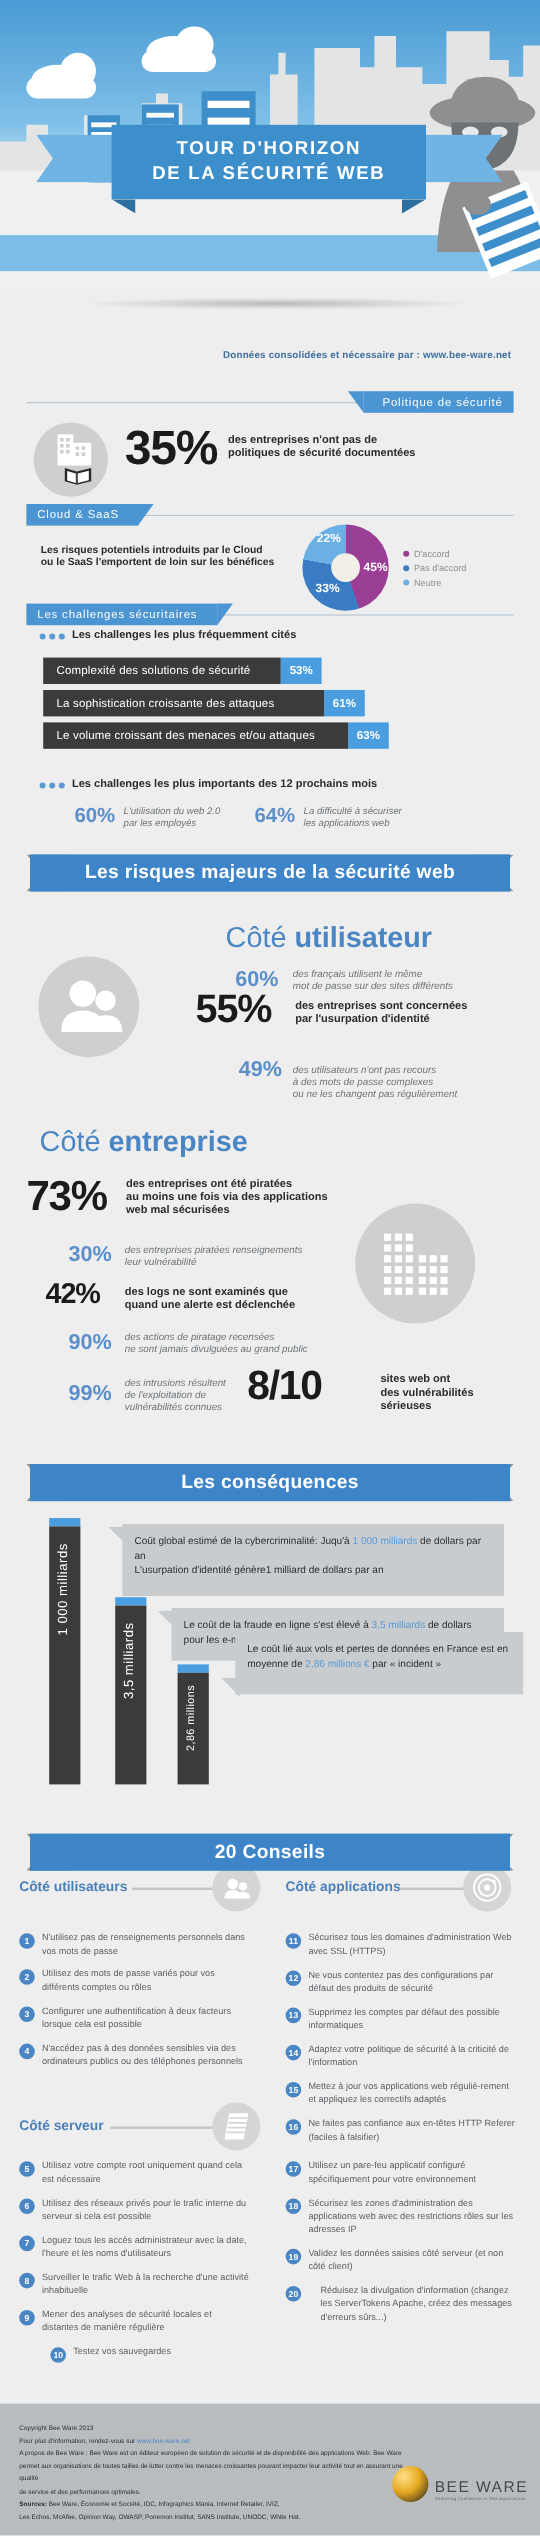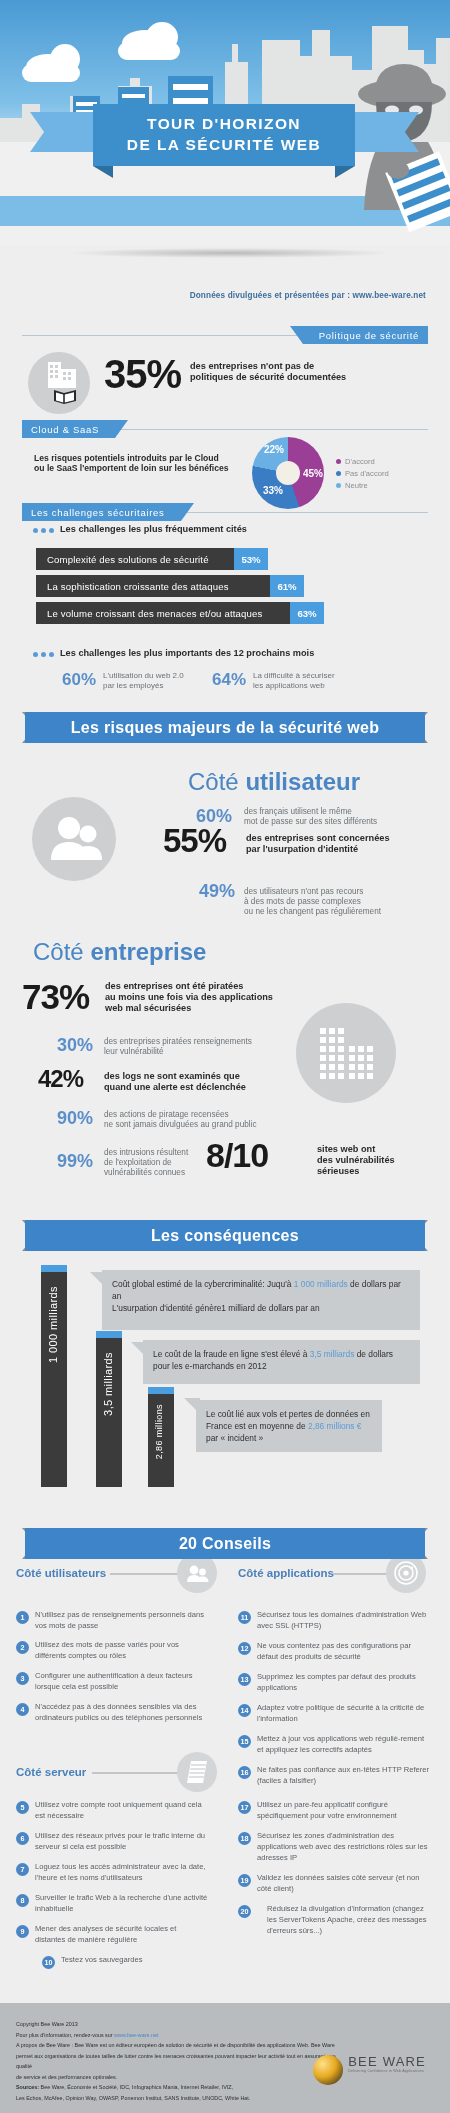--- a/index.html
+++ b/index.html
@@ -133,21 +133,21 @@
     position: absolute; height: 9px; width: 30px; background: #8d8f91; z-index: 1;
   }
   .banner-shadow-l { left: 25px; }
   .banner-shadow-r { left: 395px; }
 
   
   .abs { position: absolute; }
   .gcircle { border-radius: 50%; background: #cdcfd1; position: absolute; }
   .bignum { font-weight: bold; color: #1b1b1b; letter-spacing: -1px; }
   .bluenum { font-weight: bold; color: #5b8fc9; }
-  .desc { color: #6c7378; line-height: 1.22; }
+  .desc { color: #6c7378; line-height: 1.22; font-style: italic; }
   .descdark { color: #2b2b2b; font-weight: bold; line-height: 1.22; }
 
   .dots3 { position: absolute; display: flex; gap: 3px; }
   .dots3 i { width: 5px; height: 5px; border-radius: 50%; background: #5b9bd5; display: block; }
 
   .chbar { position: absolute; height: 22px; display: flex; align-items: stretch; }
   .chbar .lbl {
     background: #3b3b3b; color: #fff; font-size: 9.6px;
     display: flex; align-items: center; padding-left: 11px; flex: 1;
     letter-spacing: 0.15px;
@@ -200,21 +200,21 @@
   }
   .tip .t { font-size: 7.6px; line-height: 1.42; color: #5c6166; }
 
   
   .footer {
     position: absolute; left: 0; top: 2003px; width: 450px; height: 110px;
     background: #b9bcbf;
   }
   .footer .ln { font-size: 5.4px; color: #2d2d2d; line-height: 1.95; }
   .footer .lnk { color: #4a86c4; }
-  .bee-logo { position: absolute; right: 24px; top: 52px; display: flex; align-items: flex-start; gap: 5px; }
+  .bee-logo { position: absolute; right: 10px; top: 52px; display: flex; align-items: flex-end; gap: 5px; }
   .bee-badge {
     width: 30px; height: 30px; border-radius: 50%;
     background: radial-gradient(circle at 32% 30%, #ffe08a 0%, #e5a820 45%, #1b1b1b 100%);
   }
   .bee-txt { display: flex; flex-direction: column; line-height: 1; }
   .bee-name { font-size: 13px; letter-spacing: 1.2px; color: #4a4a4a; font-weight: normal; }
   .bee-tag { font-size: 3.6px; color: #6b6b6b; letter-spacing: 0.2px; margin-top: 2px; }
 </style>
 </head>
 <body>
@@ -295,21 +295,21 @@
   <div class="ribbon-fold-l"></div>
   <div class="ribbon-fold-r"></div>
 
   <div class="title-ribbon">
     <div>TOUR D'HORIZON</div>
     <div>DE LA SÉCURITÉ WEB</div>
   </div>
 </div>
 <div class="hero-shadow"></div>
 
-<div class="credit">Données divulguées et présentées par :  www.bee-ware.net</div>
+<div class="credit">Données consolidées et nécessaire par :  www.bee-ware.net</div>
 
 <div class="sec-tab-wrap" style="top:318px;">
   <div class="sec-rule"></div>
   <div class="tab right">Politique de sécurité</div>
 </div>
 
 <div class="gcircle abs" style="left:28px; top:352px; width:62px; height:62px;"></div>
 <svg class="abs" style="left:42px; top:360px; width:44px; height:46px;" viewBox="0 0 44 46">
   <rect x="6" y="2" width="13" height="26" fill="#ffffff"></rect>
   <rect x="18" y="9" width="16" height="19" fill="#ffffff"></rect>
@@ -555,21 +555,21 @@
 </div>
 <div class="cbox-notch" style="left:90px; top:1272px; clip-path:polygon(100% 0, 100% 100%, 0 0);"></div>
 
 <div class="cbox" style="left:143px; top:1340px; width:277px; height:44px;">
   <div>
     <span>Le coût de la fraude en ligne s'est élevé à </span><span class="hl">3,5 milliards</span><span> de dollars pour les e-marchands en 2012</span>
   </div>
 </div>
 <div class="cbox-notch" style="left:131px; top:1342px; clip-path:polygon(100% 0, 100% 100%, 0 0);"></div>
 
-<div class="cbox" style="left:196px; top:1400px; width:186px; height:52px;">
+<div class="cbox" style="left:196px; top:1360px; width:240px; height:52px;">
   <div>
     <span>Le coût lié aux vols et pertes de données en France est en moyenne de </span><span class="hl">2,86 millions €</span><span> par « incident »</span>
   </div>
 </div>
 <div class="cbox-notch" style="left:184px; top:1398px; clip-path:polygon(100% 0, 100% 100%, 0 0);"></div>
 
 <div class="banner-shadow-l" style="top:1546px;"></div>
 <div class="banner-shadow-r" style="top:1546px;"></div>
 <div class="banner-wing-l" style="top:1528px;"></div>
 <div class="banner-wing-r" style="top:1528px;"></div>
@@ -653,21 +653,21 @@
 <div class="tip" style="left:238px; top:1610px;">
   <span class="n">11</span>
   <span class="t">Sécurisez tous les domaines d'administration Web avec SSL (HTTPS)</span>
 </div>
 <div class="tip" style="left:238px; top:1641px;">
   <span class="n">12</span>
   <span class="t">Ne vous contentez pas des configurations par défaut des produits de sécurité</span>
 </div>
 <div class="tip" style="left:238px; top:1672px;">
   <span class="n">13</span>
-  <span class="t">Supprimez les comptes par défaut des produits applications</span>
+  <span class="t">Supprimez les comptes par défaut des possible informatiques</span>
 </div>
 <div class="tip" style="left:238px; top:1703px;">
   <span class="n">14</span>
   <span class="t">Adaptez votre politique de sécurité à la criticité de l'information</span>
 </div>
 <div class="tip" style="left:238px; top:1734px;">
   <span class="n">15</span>
   <span class="t">Mettez à jour vos applications web réguliè-rement et appliquez les correctifs adaptés</span>
 </div>
 <div class="tip" style="left:238px; top:1765px;">

